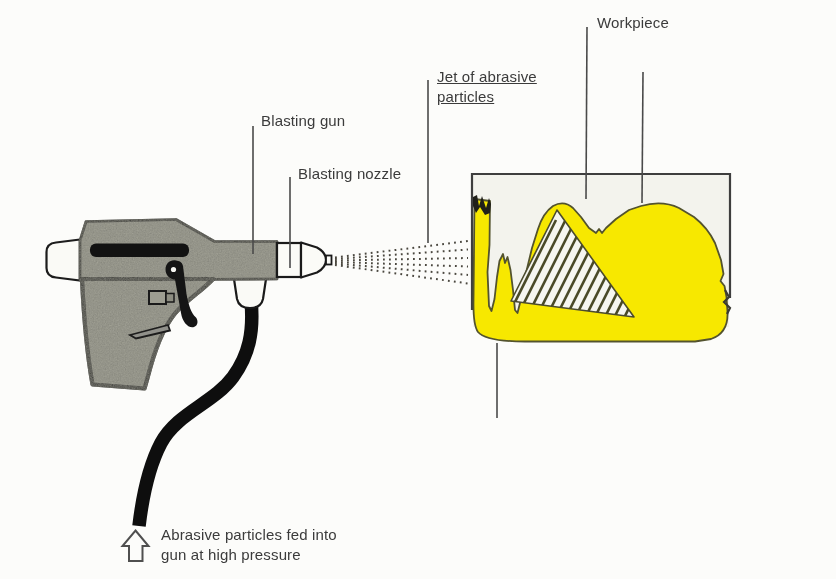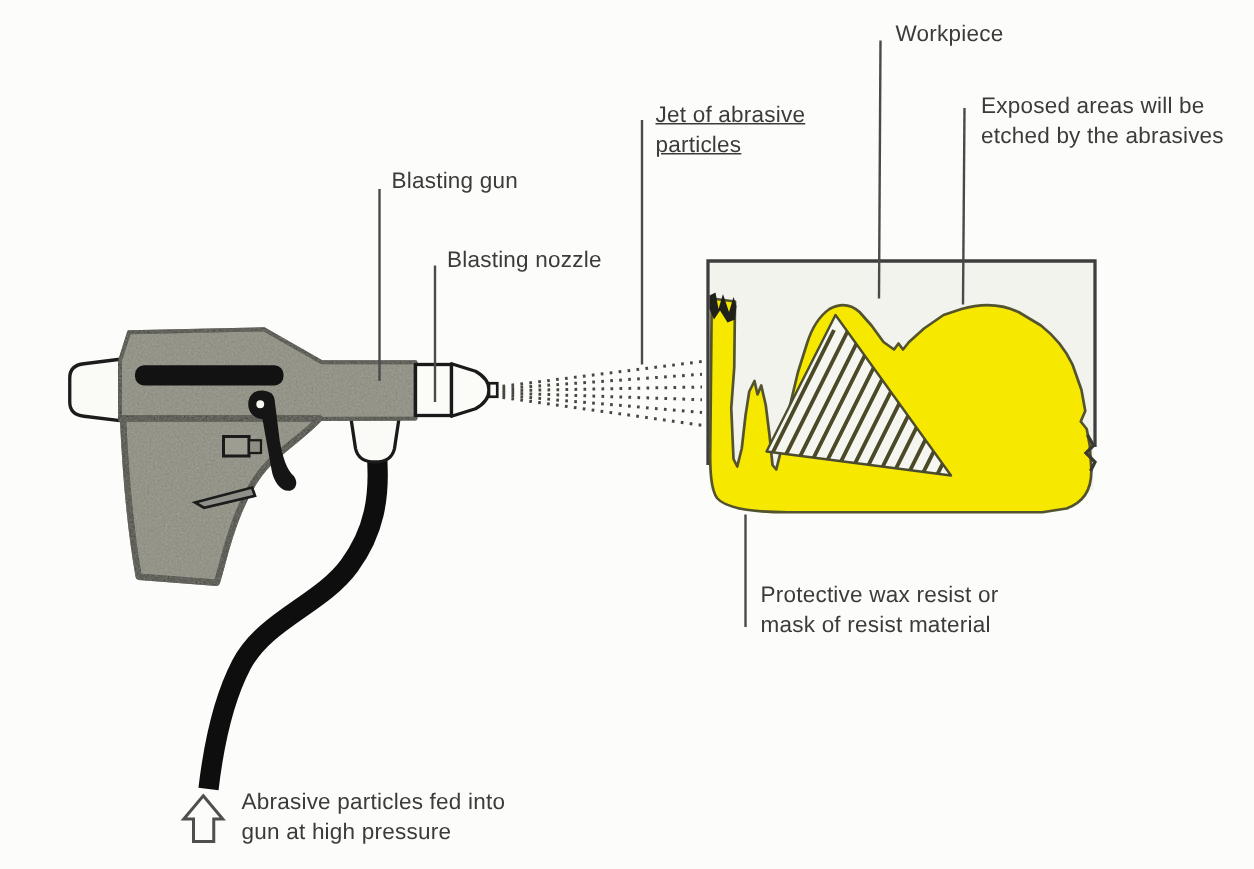--- a/index.html
+++ b/index.html
@@ -110,19 +110,17 @@
 
     <path d="M253,126 L253,254" stroke="var(--leader,#4a4a4a)" stroke-width="1.6" fill="none"></path>
     <path d="M290,177 L290,268" stroke="var(--leader,#4a4a4a)" stroke-width="1.6" fill="none"></path>
     <path d="M428,80 L428,243" stroke="var(--leader,#4a4a4a)" stroke-width="1.6" fill="none"></path>
     <path d="M497,343 L497,418" stroke="var(--leader,#4a4a4a)" stroke-width="1.6" fill="none"></path>
 
     <path d="M135.5,530.5 L148.5,546 L142.5,546 L142.5,561 L129,561 L129,546 L122.5,546 Z" fill="#fcfcfa" stroke="#4f4f4f" stroke-width="2" stroke-linejoin="miter"></path>
   </svg>
 
   <div class="label" style="left:597px;top:13px;width:120px;">Workpiece</div>
-  <div class="label" style="left:654px;top:61px;width:168px;">Exposed areas will be etched by the abrasives</div>
   <div class="label" style="left:437px;top:67px;width:118px;text-decoration:underline;">Jet of abrasive particles</div>
   <div class="label" style="left:298px;top:164px;width:160px;">Blasting nozzle</div>
   <div class="label" style="left:261px;top:111px;width:140px;">Blasting gun</div>
-  <div class="label" style="left:507px;top:387px;width:190px;">Protective wax resist or mask of resist material</div>
   <div class="label" style="left:161px;top:525px;width:205px;">Abrasive particles fed into gun at high pressure</div>
 </div>
 
 </body></html>

